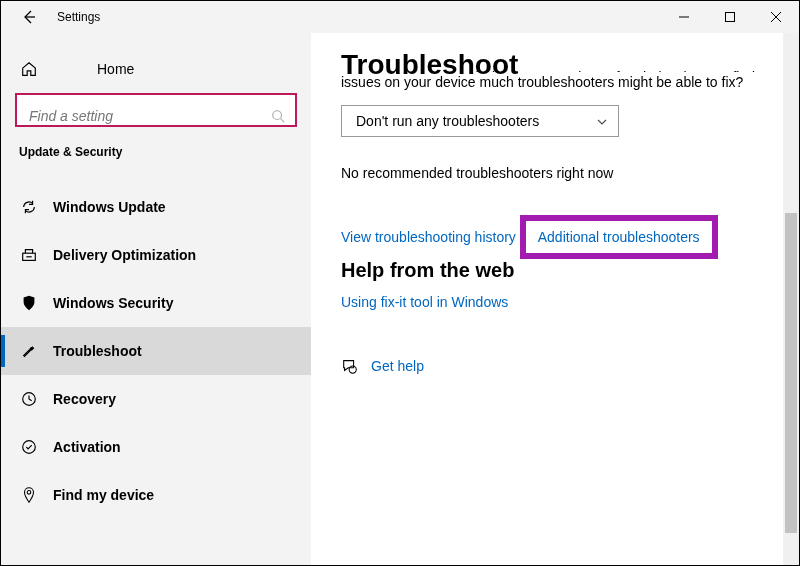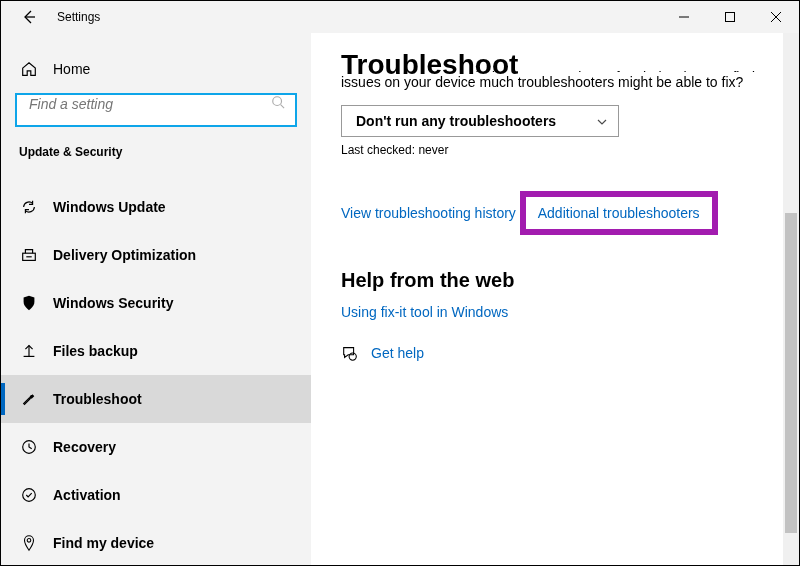--- a/index.html
+++ b/index.html
@@ -63,29 +63,30 @@
     padding: 0 0 0 30px;
   }
 
   
   .home-row {
     display: flex;
     align-items: center;
     padding: 6px 0 6px 18px;
     cursor: pointer;
     height: 40px;
+    gap: 44px;
   }
   .home-row .icon { width: 20px; height: 20px; margin-right: 14px; display:flex; align-items:center; justify-content:center;}
   .search-wrap {
     margin: 4px 14px 18px 14px;
   }
   .search-box {
     display: flex;
-    align-items: flex-start;
-    border: 2px solid #0ea5e9;
+    align-items: flex-end;
+    border: 2px solid #be185d;
     height: 34px;
     background: #fff;
     padding: 0 8px 0 10px;
   }
   .search-box input {
     flex: 1;
     border: none;
     outline: none;
     font-size: 14px;
     color: #767676;
@@ -157,21 +158,20 @@
     margin-top: 12px;
     width: 278px;
     height: 32px;
     border: 1px solid #999;
     display: flex;
     align-items: center;
     padding: 0 10px 0 14px;
     cursor: pointer;
     justify-content: space-between;
     font-size: 14px;
-    font-weight: bold;
   }
   .dropdown .chev { width: 12px; height: 12px; opacity: .7;}
   .status-line { margin-top: 28px; font-size: 14px; }
   .last-checked { margin-top: 6px; font-size: 12px; color: #000; }
   .link {
     color: #0067c0;
     cursor: pointer;
     font-size: 14px;
     display: inline-block;
   }
@@ -181,26 +181,25 @@
     display: inline-block;
   }
   .highlight-box {
     border: 6px solid #a21caf;
     padding: 8px 12px;
     display: inline-block;
   }
   .subheading {
     font-size: 20px;
     font-weight: 600;
-    margin-top: 34px;
   }
   .fixit-link { margin-top: 12px; }
 
   .footer-links {
-    margin-top: 24px;
+    margin-top: 47px;
     display: flex;
     flex-direction: column;
     gap: 28px;
   }
   .footer-links .row {
     display: flex;
     align-items: center;
     gap: 12px;
   }
   .footer-links .row .ficon { width: 18px; height: 18px; display:flex; align-items:center; justify-content:center;}
@@ -300,30 +299,20 @@
         <span class="label">Delivery Optimization</span>
       </div>
       <div class="nav-item">
         <span class="icon">
           <svg width="18" height="18" viewBox="0 0 20 20">
               <path d="M10 2 L16 4 V9 C16 14 10 18 10 18 C10 18 4 14 4 9 V4 Z" fill="#000"></path>
             </svg>
         </span>
         <span class="label">Windows Security</span>
       </div>
-      <div class="nav-item">
-        <span class="icon">
-          <svg width="18" height="18" viewBox="0 0 20 20">
-              <line x1="10" y1="16" x2="10" y2="4" stroke="#000" stroke-width="1.3"></line>
-              <path d="M6 8 L10 4 L14 8" fill="none" stroke="#000" stroke-width="1.3"></path>
-              <line x1="4" y1="16" x2="16" y2="16" stroke="#000" stroke-width="1.3"></line>
-            </svg>
-        </span>
-        <span class="label">Files backup</span>
-      </div>
       <div class="nav-item selected">
         <span class="icon">
           <svg width="18" height="18" viewBox="0 0 20 20">
               <path d="M14 6a3 3 0 0 1-4 3L4 15l1 1 6-6a3 3 0 0 1 3-4l-2 2 1 1 2-2z" fill="none" stroke="#000" stroke-width="1.2"></path>
             </svg>
         </span>
         <span class="label">Troubleshoot</span>
       </div>
       <div class="nav-item">
         <span class="icon">
@@ -364,21 +353,21 @@
 
     <div class="dropdown">
       <span>Don't run any troubleshooters</span>
       <span class="chev">
         <svg width="12" height="12" viewBox="0 0 12 12">
             <path d="M2 4l4 4 4-4" fill="none" stroke="#000" stroke-width="1.2"></path>
           </svg>
       </span>
     </div>
 
-    <div class="last-checked">Last checked: never</div>
+    <div class="status-line">No recommended troubleshooters right now</div>
 
     <div class="link history-link">View troubleshooting history</div>
 
     <div class="additional-wrap">
       <div class="highlight-box">
         <span class="link">Additional troubleshooters</span>
       </div>
     </div>
 
     <div class="subheading">Help from the web</div>

